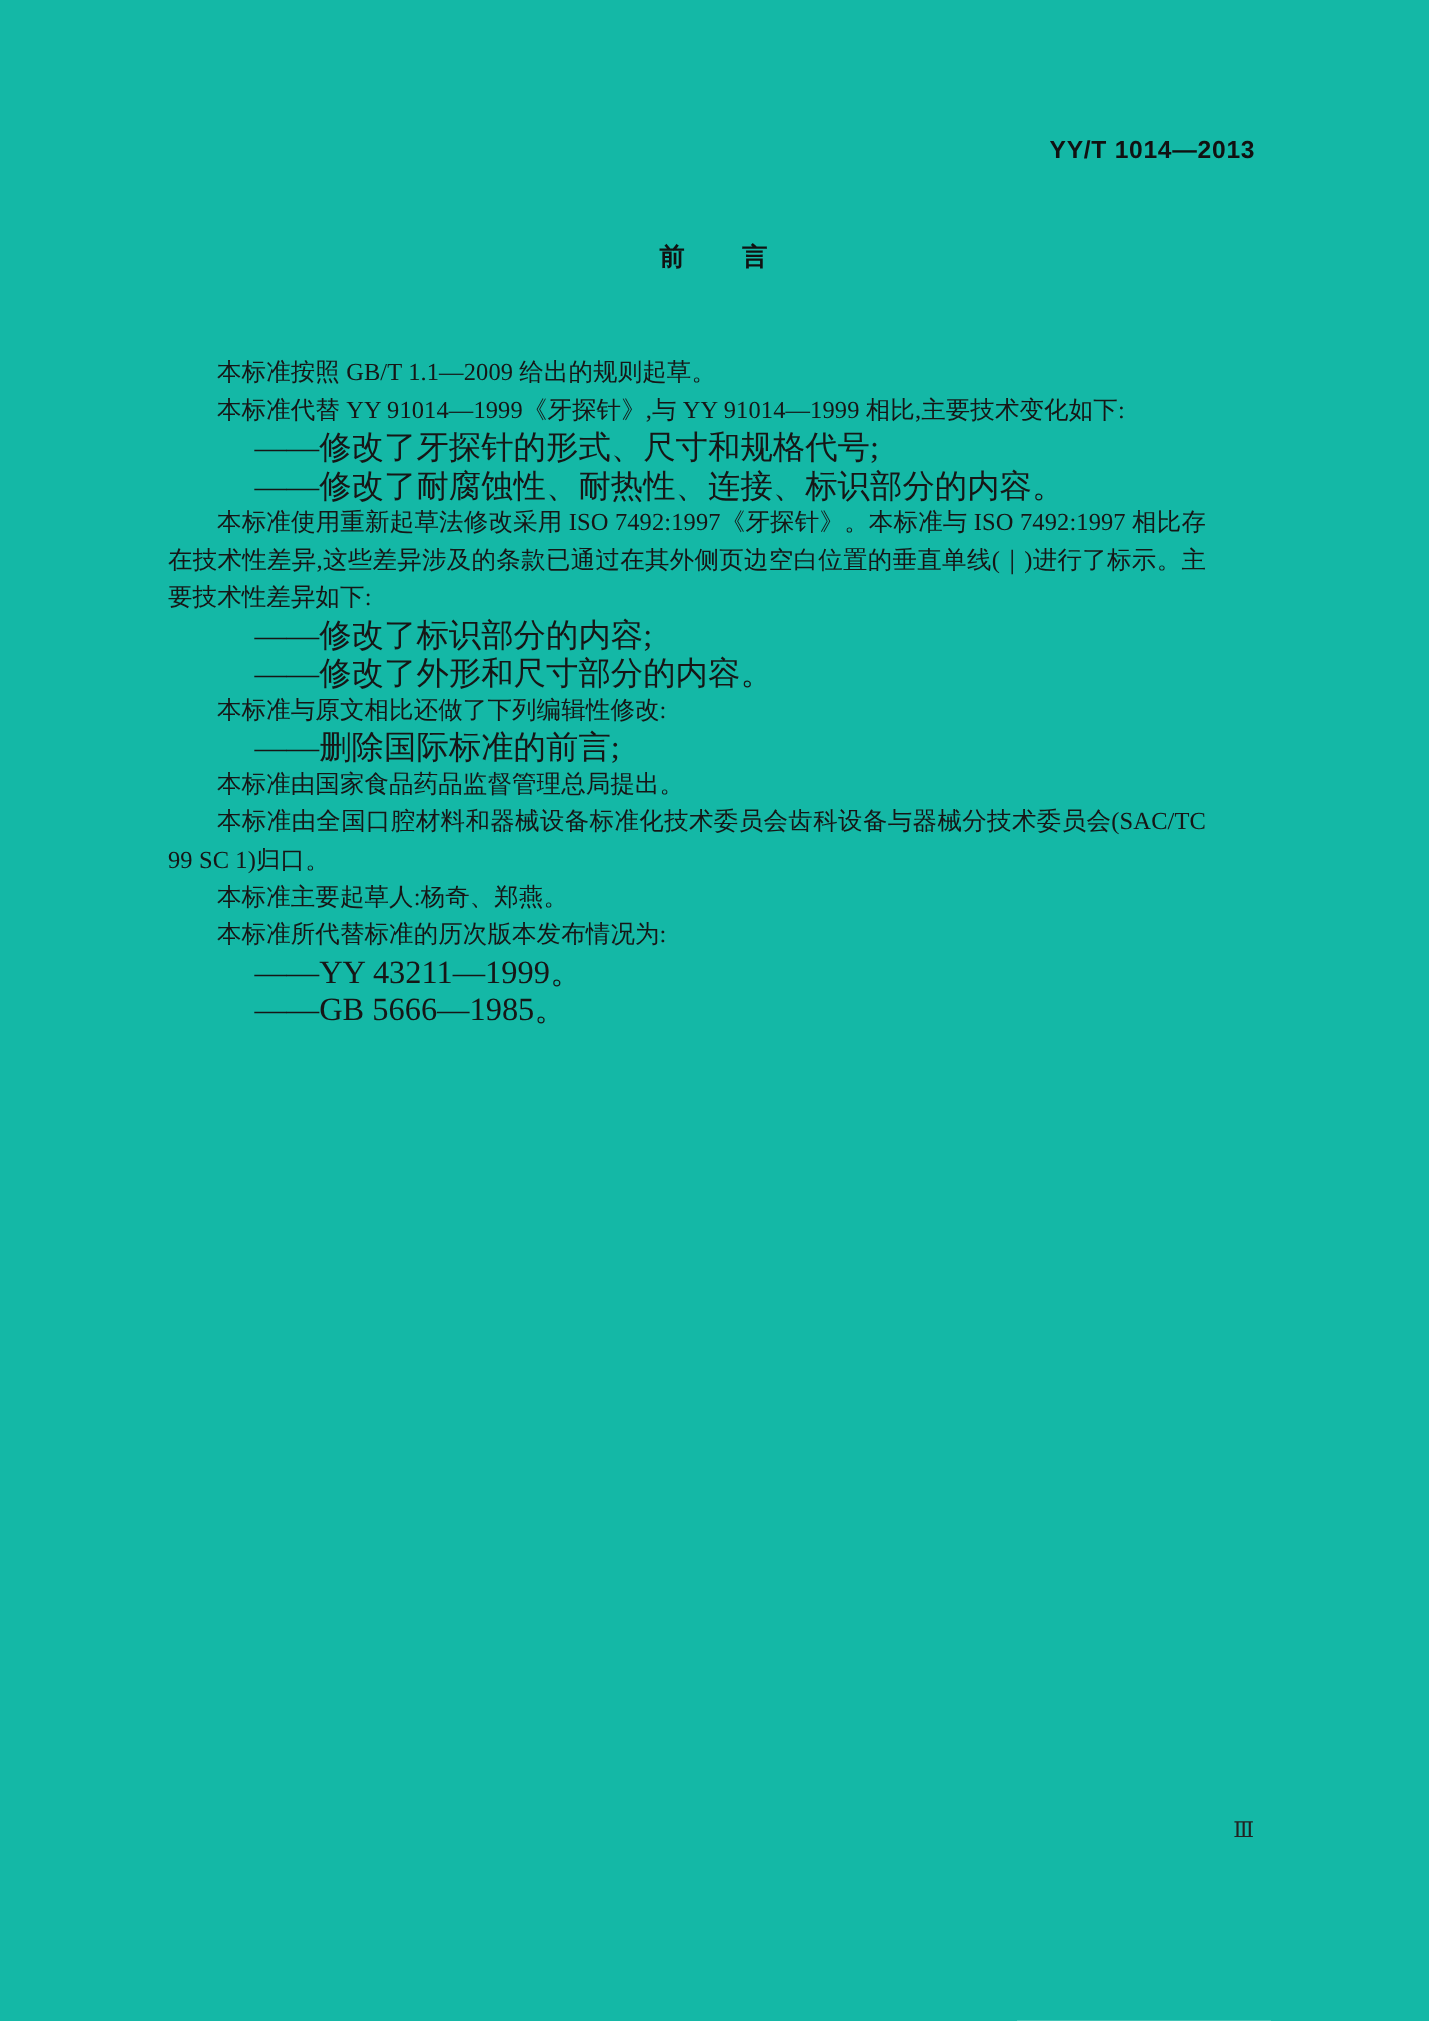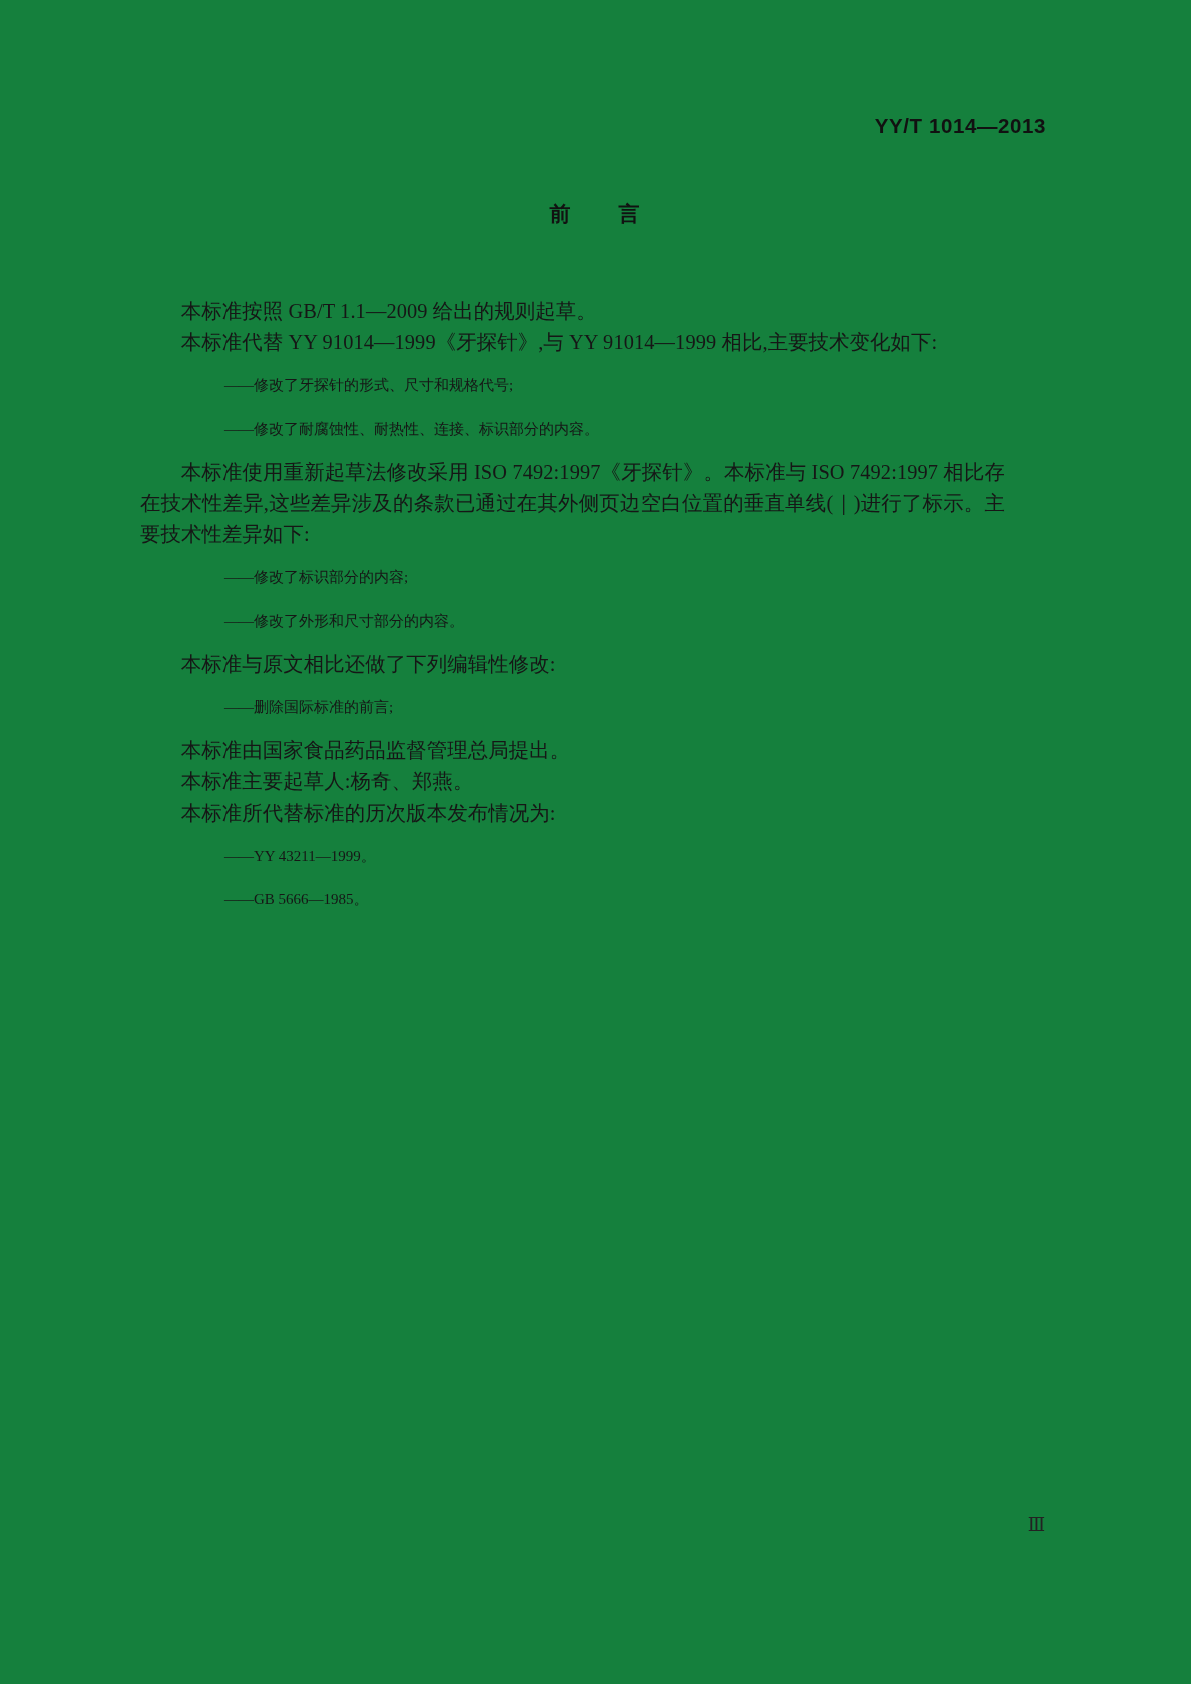--- a/index.html
+++ b/index.html
@@ -15,21 +15,21 @@
     color: #1a1a1a;
     overflow: hidden;
   }
 
   .page {
     position: absolute;
     left: 0;
     top: 0;
     width: 1191px;
     height: 1684px;
-    background: #15803d;
+    background: #14b8a6;
   }
 
   
   .running-header {
     position: absolute;
     top: 114px;
     right: 145px;
     font-family: "Liberation Sans", "DejaVu Sans", sans-serif;
     font-weight: bold;
     font-size: 20.5px;
@@ -69,23 +69,23 @@
     color: #161616;
     letter-spacing: 0.1px;
   }
 
   .para.indent {
     text-indent: 2em;
   }
 
   
   .dash-item {
-    font-size: 15px;
+    font-size: 27px;
     line-height: 31.2px;
-    margin: 12px;
+    margin: 0;
     padding-left: 72px;
     text-indent: -0.0em;
     text-align: justify;
     text-justify: inter-ideograph;
     color: #161616;
   }
 
   .dash-item.wrap {
     padding-left: 72px;
     text-indent: 0;
@@ -131,20 +131,21 @@
 
     <p class="dash-item">——修改了外形和尺寸部分的内容。</p>
 
     <p class="para indent">本标准与原文相比还做了下列编辑性修改:</p>
 
     <p class="dash-item">——删除国际标准的前言;</p>
 
 
     <p class="para indent">本标准由国家食品药品监督管理总局提出。</p>
 
+    <p class="para indent">本标准由全国口腔材料和器械设备标准化技术委员会齿科设备与器械分技术委员会(SAC/TC 99 SC 1)归口。</p>
 
 
     <p class="para indent">本标准主要起草人:杨奇、郑燕。</p>
 
     <p class="para indent">本标准所代替标准的历次版本发布情况为:</p>
 
     <p class="dash-item">——YY 43211—1999。</p>
 
     <p class="dash-item">——GB 5666—1985。</p>
 

